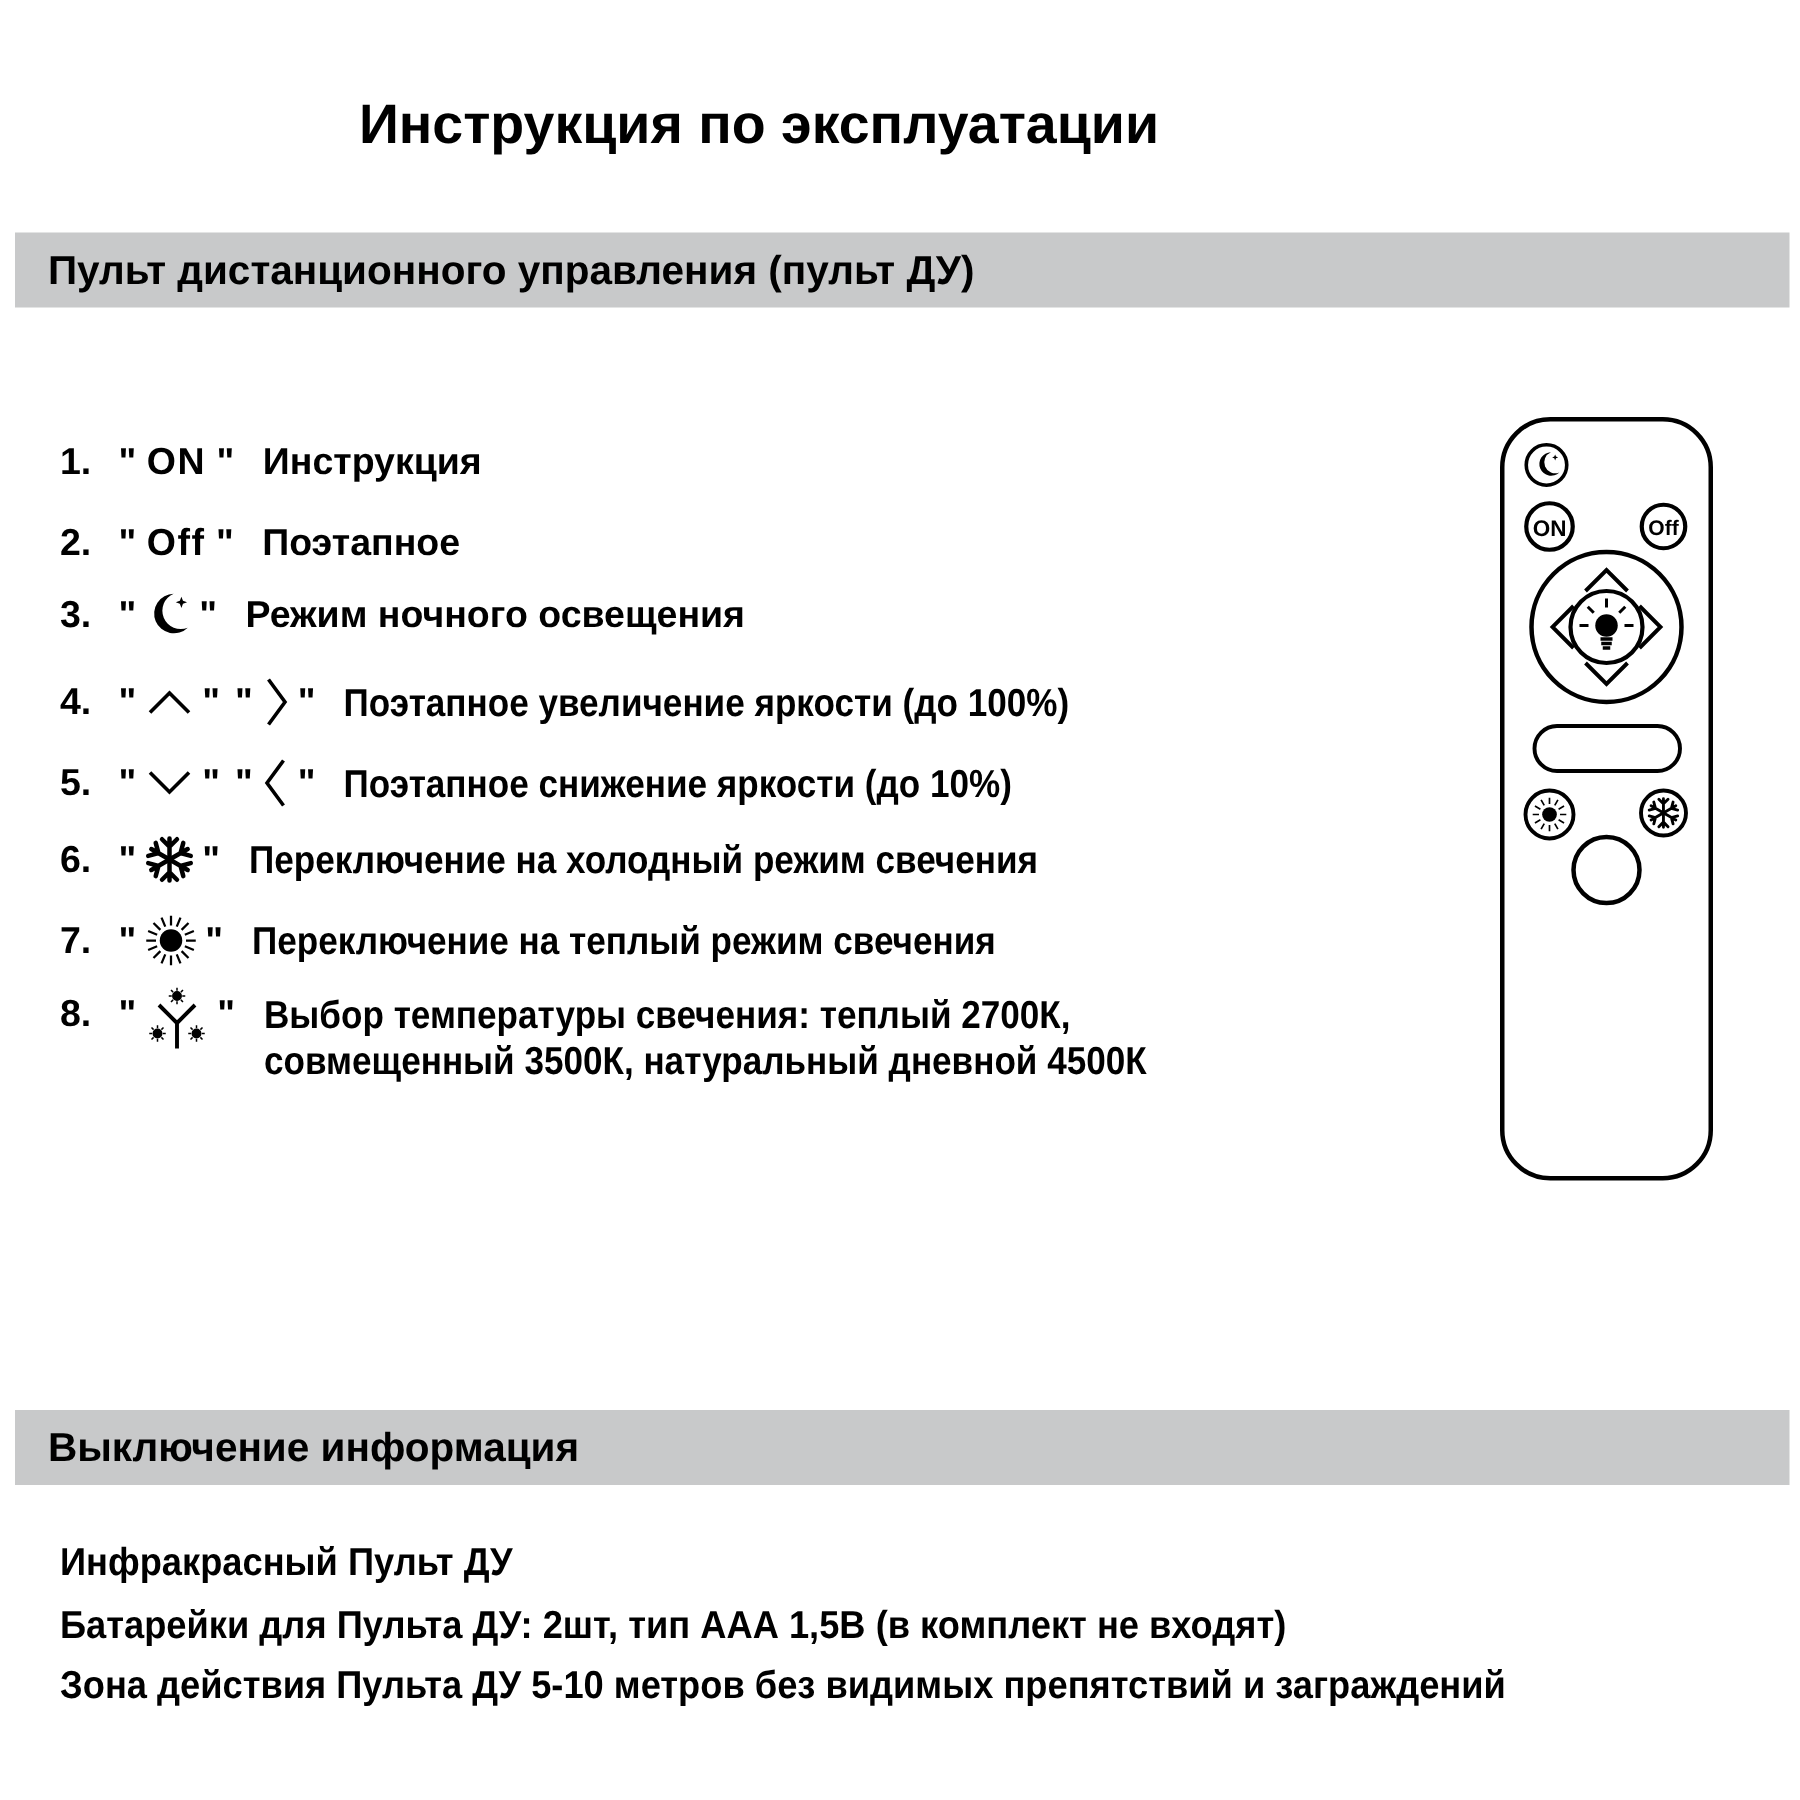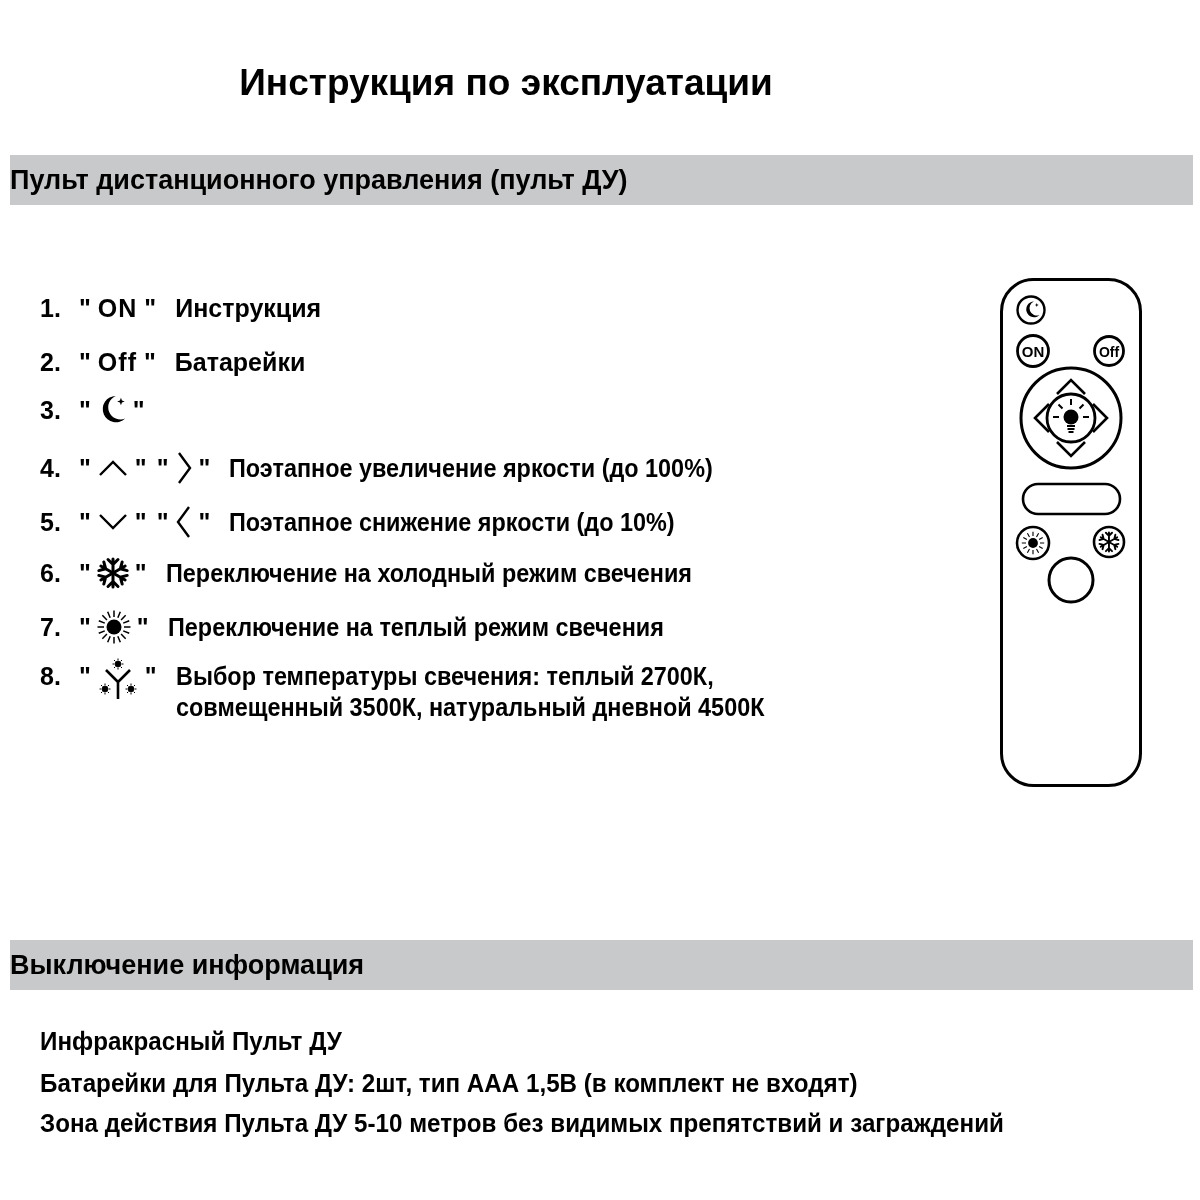--- a/index.html
+++ b/index.html
@@ -7,21 +7,21 @@
     width:1200px;height:1200px;position:relative;background:#ffffff;
     font-family:"Liberation Sans",sans-serif;color:#000;font-weight:700;
     overflow:hidden;
   }
   .title{
     position:absolute;top:62px;left:0;width:1012px;margin:0;
     text-align:center;font-size:37px;font-weight:700;
   }
   .bar{
     position:absolute;left:10px;width:1183px;height:50px;background:#c8c9ca;
-    font-size:27px;line-height:50px;box-sizing:border-box;
+    font-size:27px;line-height:50px;padding-left:22px;box-sizing:border-box;
     white-space:nowrap;
   }
   .bar.remote-bar{top:155px}
   .bar.tech-bar{top:940px}
   .items{position:absolute;left:40px;top:0;width:920px;}
   .item{
     position:absolute;left:0;display:flex;align-items:center;height:34px;
     font-size:25px;white-space:nowrap;
   }
   .item.multi{height:auto;align-items:flex-start;}
@@ -56,32 +56,33 @@
       <span class="q">"</span>
       <span class="badge-text">ON</span>
       <span class="q">"</span>
       <span class="desc">Инструкция</span>
     </div>
     <div class="item" style="top: 345px;">
       <span class="num">2.</span>
       <span class="q">"</span>
       <span class="badge-text">Off</span>
       <span class="q">"</span>
-      <span class="desc">Батарейки</span>
+      <span class="desc">Поэтапное</span>
     </div>
     <div class="item" style="top: 393px;">
       <span class="num">3.</span>
       <span class="q">"</span>
       <span class="icon">
         <svg width="32" height="34" viewBox="0 0 34 34">
           <path d="M21 2 A14 14 0 1 0 31 26 A11.5 11.5 0 1 1 21 2 Z" fill="#000"></path>
           <path d="M26.5 4 l1.1 2.9 2.9 1.1 -2.9 1.1 -1.1 2.9 -1.1 -2.9 -2.9 -1.1 2.9 -1.1 Z" fill="#000"></path>
         </svg>
       </span>
       <span class="q">"</span>
+      <span class="desc">Режим ночного освещения</span>
     </div>
     <div class="item" style="top: 451px;">
       <span class="num">4.</span>
       <span class="q">"</span>
       <span class="icon">
         <svg width="34" height="22" viewBox="0 0 34 22">
           <polyline points="4,18 17,5 30,18" fill="none" stroke="#000" stroke-width="2.4"></polyline>
         </svg>
       </span>
       <span class="q">"</span>

